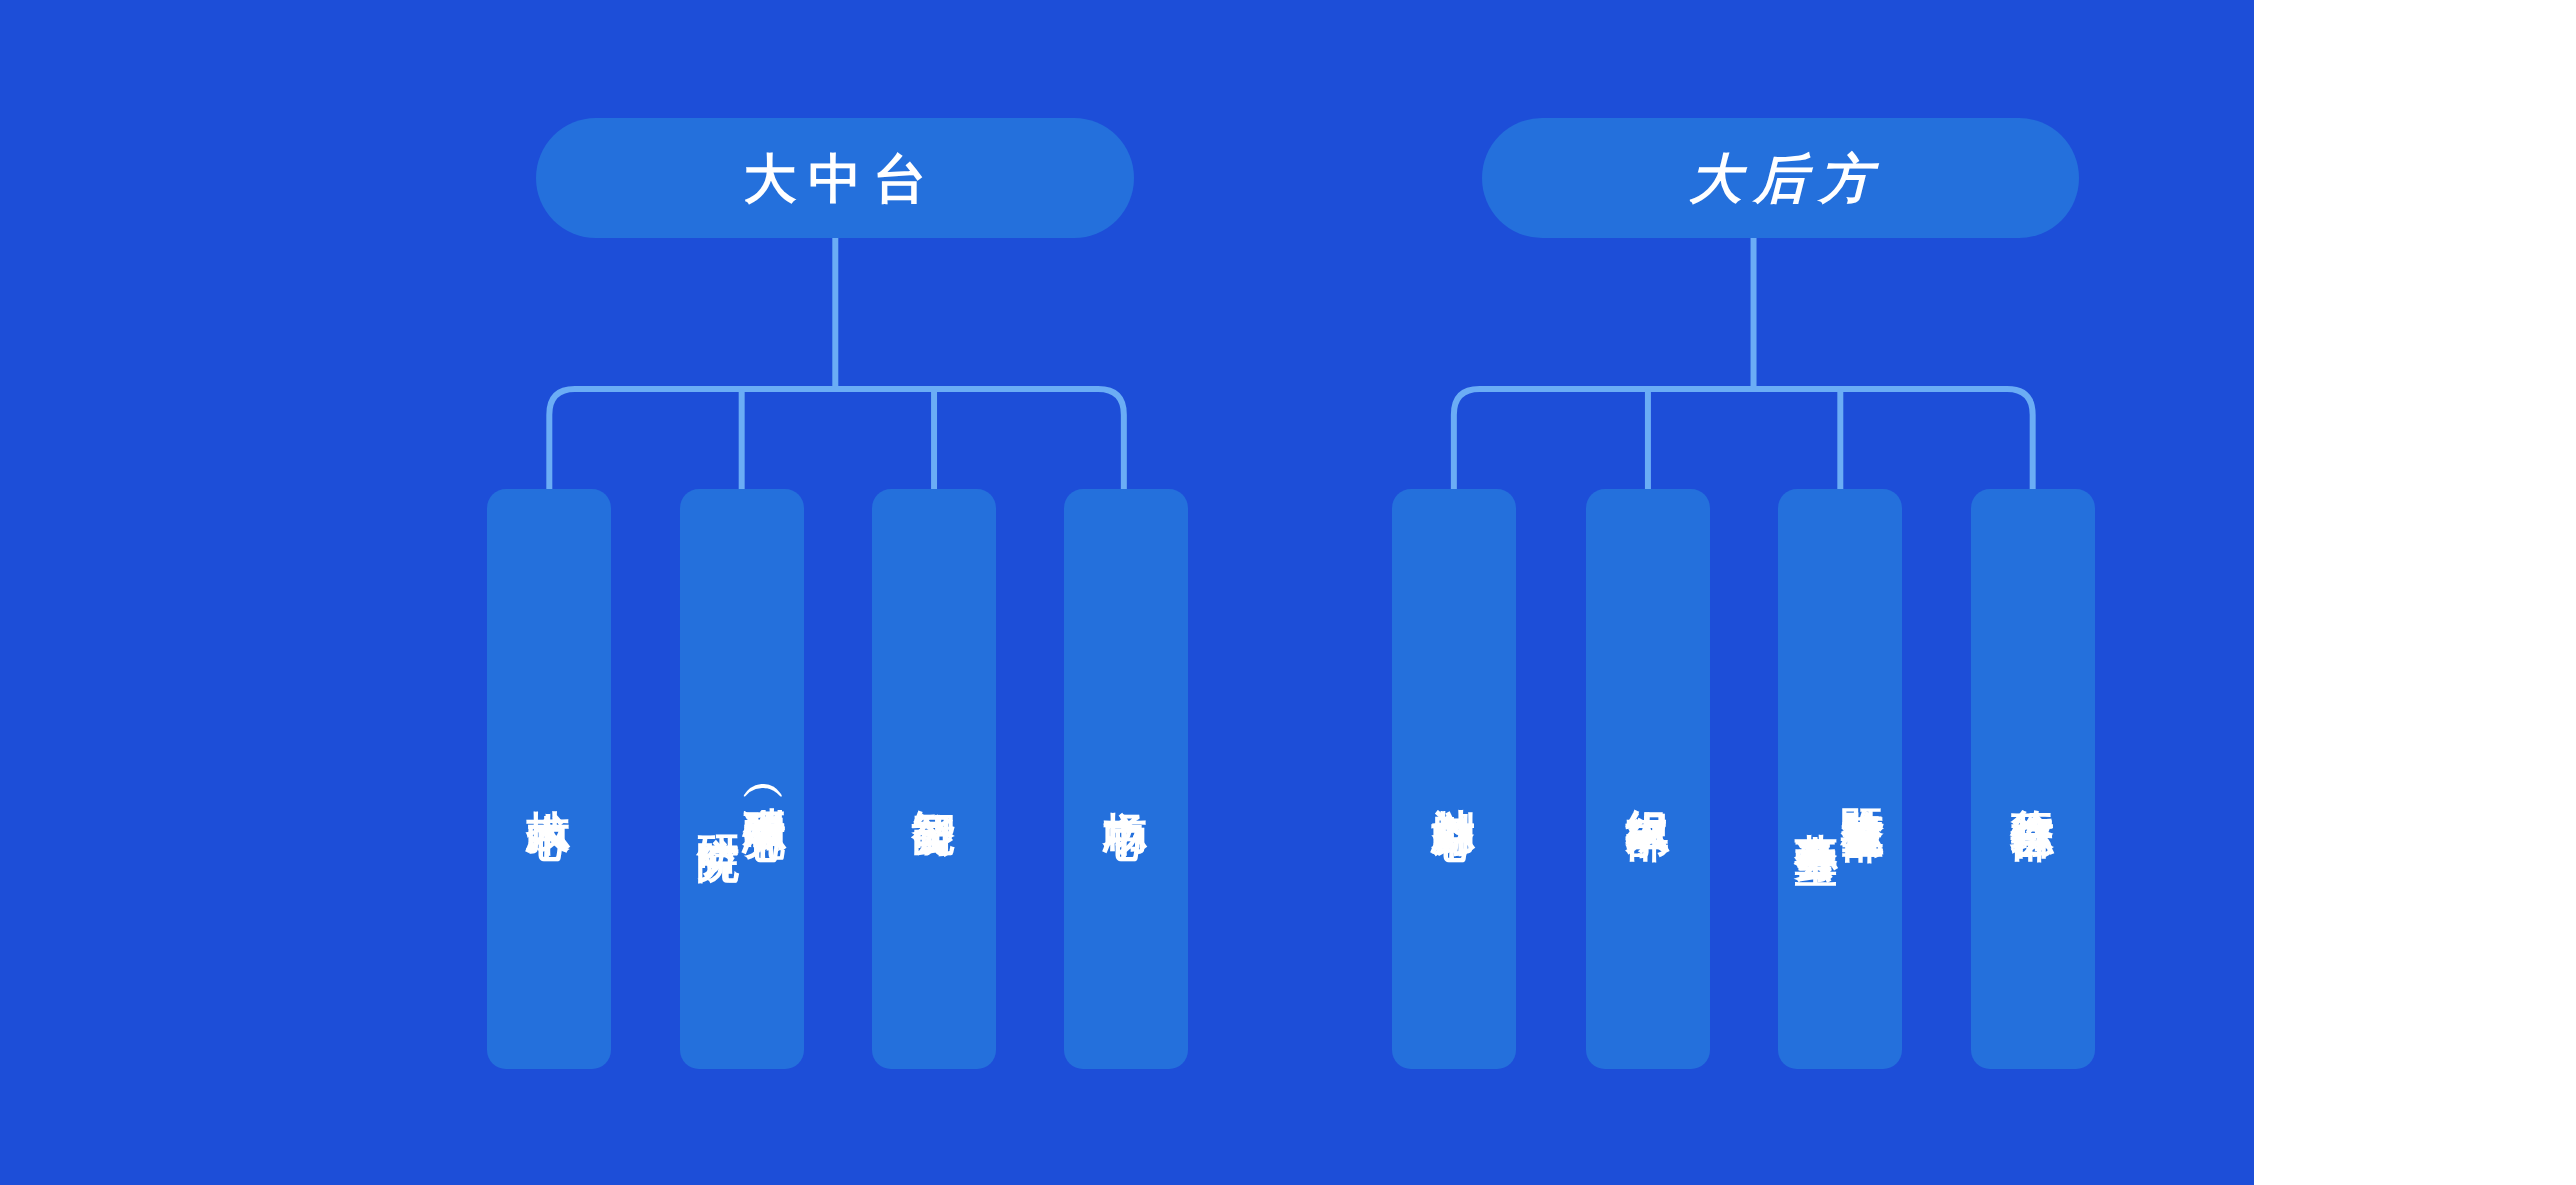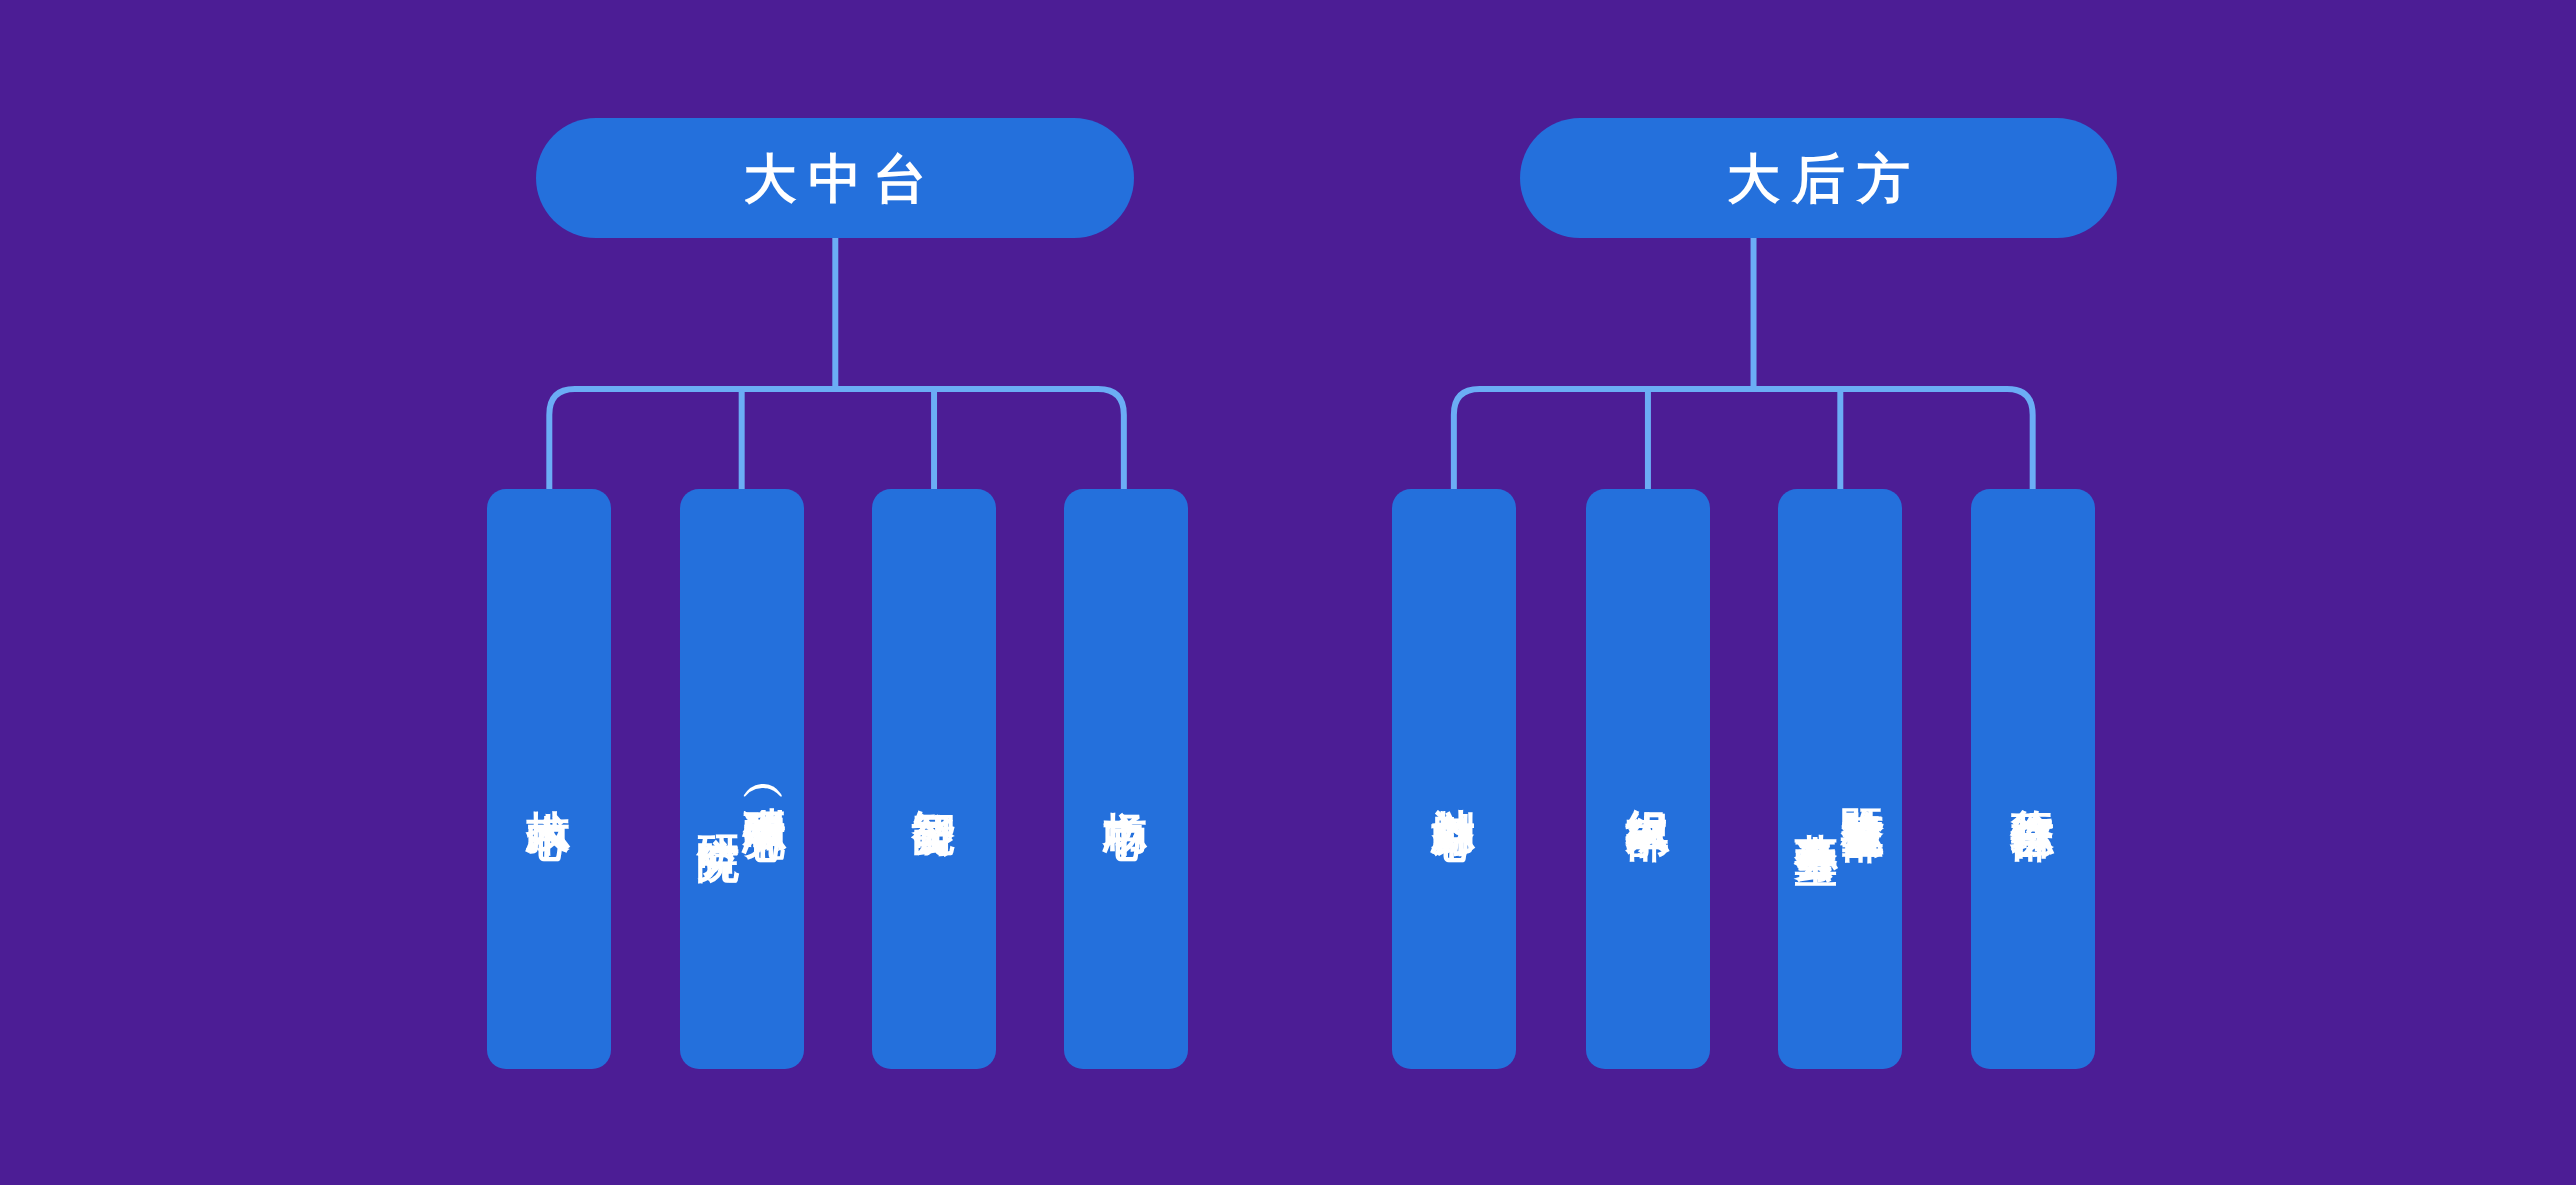--- a/index.html
+++ b/index.html
@@ -6,23 +6,23 @@
   html, body {
     margin: 0;
     padding: 0;
     background: #ffffff;
   }
   body {
     font-family: "Liberation Sans", "DejaVu Sans", sans-serif;
   }
   #stage {
     position: relative;
-    width: 2576px;
+    width: 2254px;
     height: 1186px;
-    background: #4c1d95;
+    background: #1d4ed8;
     overflow: hidden;
   }
   #connector-layer {
     position: absolute;
     left: 0;
     top: 0;
     width: 2576px;
     height: 1186px;
     pointer-events: none;
   }
@@ -115,21 +115,21 @@
       <span class="node-col">智能公司</span>
     </div>
 
     <div class="node" style="left:1064px; top:489px; width:124px; height:580px;">
       <span class="node-col">市场中心</span>
     </div>
   </div>
 
   <div class="group">
 
-    <div class="pill" style="left:1520px; top:118px; width:597px; height:120px;">
+    <div class="pill" style="left:1482px; top:118px; width:597px; height:120px;font-style:italic;">
       <span class="pill-label">大后方</span>
     </div>
 
     <div class="node" style="left:1392px; top:489px; width:124px; height:580px;">
       <span class="node-col">计划财务中心</span>
     </div>
 
     <div class="node" style="left:1586px; top:489px; width:124px; height:580px;">
       <span class="node-col">组织人事部</span>
     </div>

